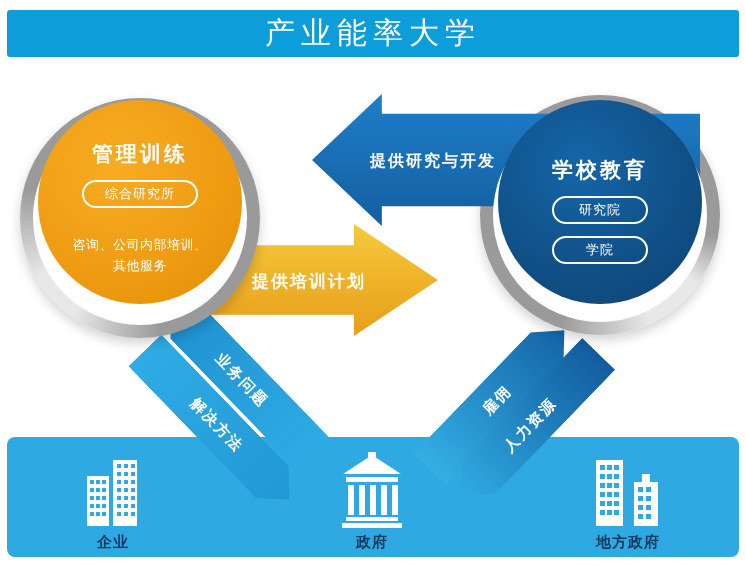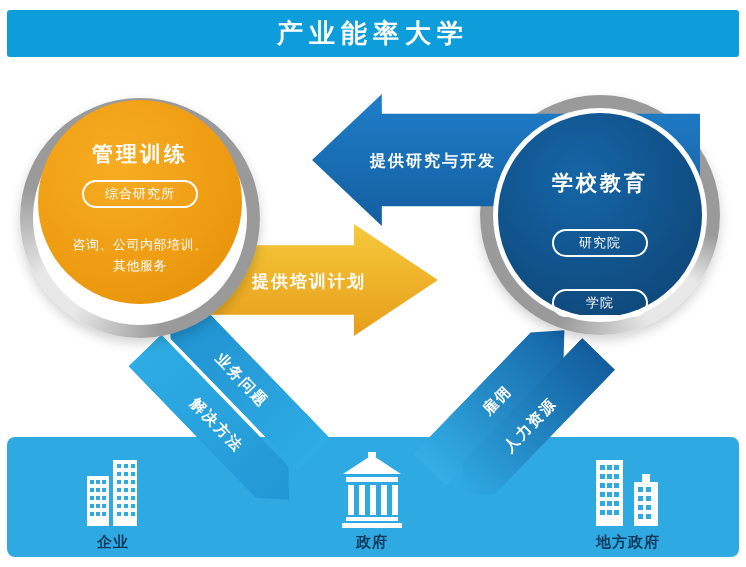--- a/index.html
+++ b/index.html
@@ -2,21 +2,21 @@
 <html><head>
 <meta charset="utf-8">
 <style>
   html,body{margin:0;padding:0;background:#ffffff;}
   body{font-family:"Liberation Sans","DejaVu Sans",sans-serif;}
   .canvas{position:relative;width:746px;height:567px;background:#ffffff;overflow:hidden;}
 
   
   .header{position:absolute;left:7px;top:10px;width:732px;height:47px;background:#0D9DDB;
     border-radius:3px;display:flex;align-items:center;justify-content:center;z-index:1;}
-  .header-title{color:#ffffff;font-size:26px;font-weight:bold;letter-spacing:6px;}
+  .header-title{color:#ffffff;font-size:30px;font-weight:normal;letter-spacing:6px;}
 
   
   .bottom-bar{position:absolute;left:7px;top:437px;width:732px;height:120px;background:#2FA9E1;
     border-radius:8px;z-index:1;}
   .building{position:absolute;z-index:4;display:flex;flex-direction:column;align-items:center;}
   .building .label{margin-top:5px;color:#0E3A5F;font-size:15px;font-weight:bold;letter-spacing:1px;}
   .building svg{display:block;}
 
   
   .disc{position:absolute;border-radius:50%;z-index:4;box-shadow:0 5px 12px rgba(0,0,0,0.18);}
@@ -24,22 +24,22 @@
     background:conic-gradient(from 0deg,#9a9a9a 0deg 170deg,#e8e8e8 215deg 240deg,#9a9a9a 285deg 360deg);}
   .disc-right{left:480px;top:95px;width:240px;height:240px;
     background:conic-gradient(from 0deg,#9a9a9a 0deg 100deg,#e8e8e8 125deg 155deg,#9a9a9a 200deg 360deg);}
   .white-ring{position:absolute;border-radius:50%;background:#ffffff;z-index:6;}
   .white-ring-left{left:33px;top:111px;width:214px;height:214px;}
   .white-ring-right{left:493px;top:108px;width:214px;height:214px;}
   .inner-circle{position:absolute;border-radius:50%;z-index:7;display:flex;flex-direction:column;
     align-items:center;color:#ffffff;text-align:center;box-sizing:border-box;}
   .circle-orange{left:38px;top:100px;width:204px;height:204px;padding-top:40px;
     background:radial-gradient(circle at 38% 32%,#F6AC22 0%,#EF9D13 55%,#E28E06 100%);}
-  .circle-blue{left:498px;top:113px;width:204px;height:204px;padding-top:56px;
-    background:radial-gradient(circle at 40% 32%,#1566A8 0%,#104F85 60%,#0D4371 100%);justify-content:space-between;}
+  .circle-blue{left:498px;top:100px;width:204px;height:204px;padding-top:56px;
+    background:radial-gradient(circle at 40% 32%,#1566A8 0%,#104F85 60%,#0D4371 100%);}
   .circle-title{font-size:21px;font-weight:bold;letter-spacing:3px;}
   .pill{border:2px solid #ffffff;border-radius:14px;padding:3px 12px;font-size:13px;letter-spacing:1px;
     min-width:96px;box-sizing:border-box;margin-top:12px;font-family:Liberation Serif, serif;}
   .pill-wide{min-width:116px;}
   .circle-desc{margin-top:26px;font-size:13px;line-height:1.65;letter-spacing:0.5px;}
 
   
   .arrow-research{position:absolute;left:312px;top:94px;width:388px;height:132px;z-index:5;
     background:linear-gradient(180deg,#1F7EC9,#135E9F);
     clip-path:polygon(0 50%,18% 0,18% 15%,100% 15%,100% 85%,18% 85%,18% 100%);}

